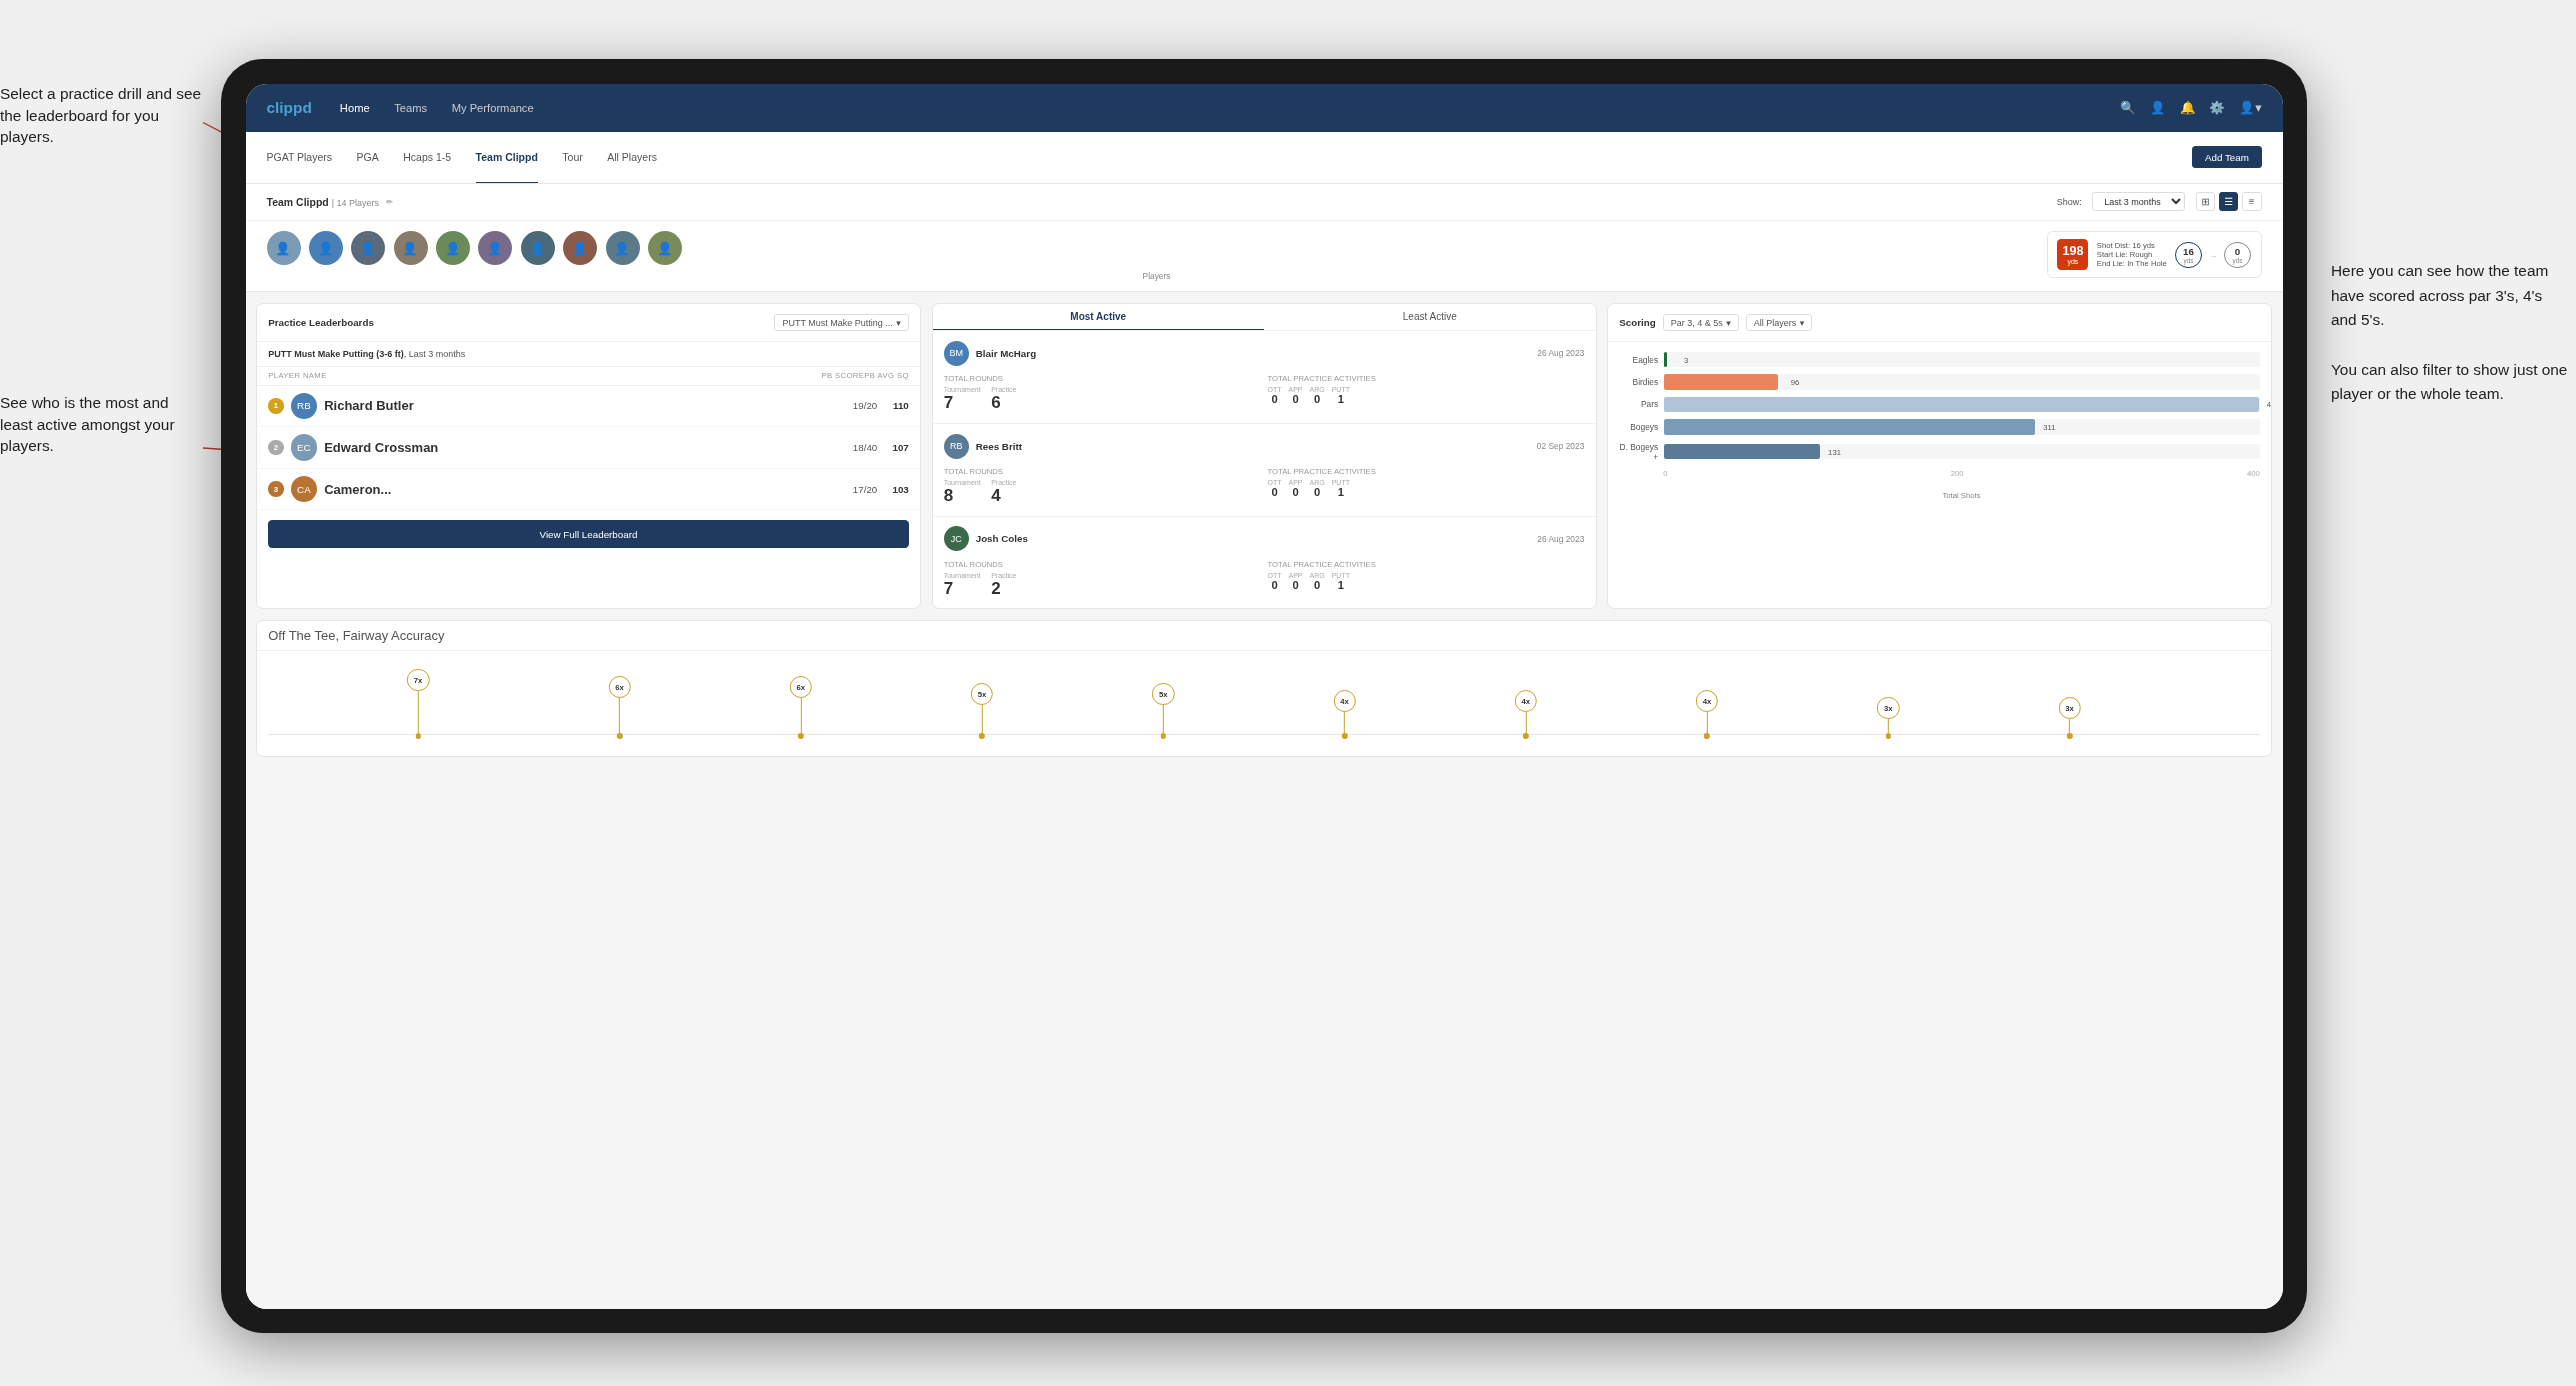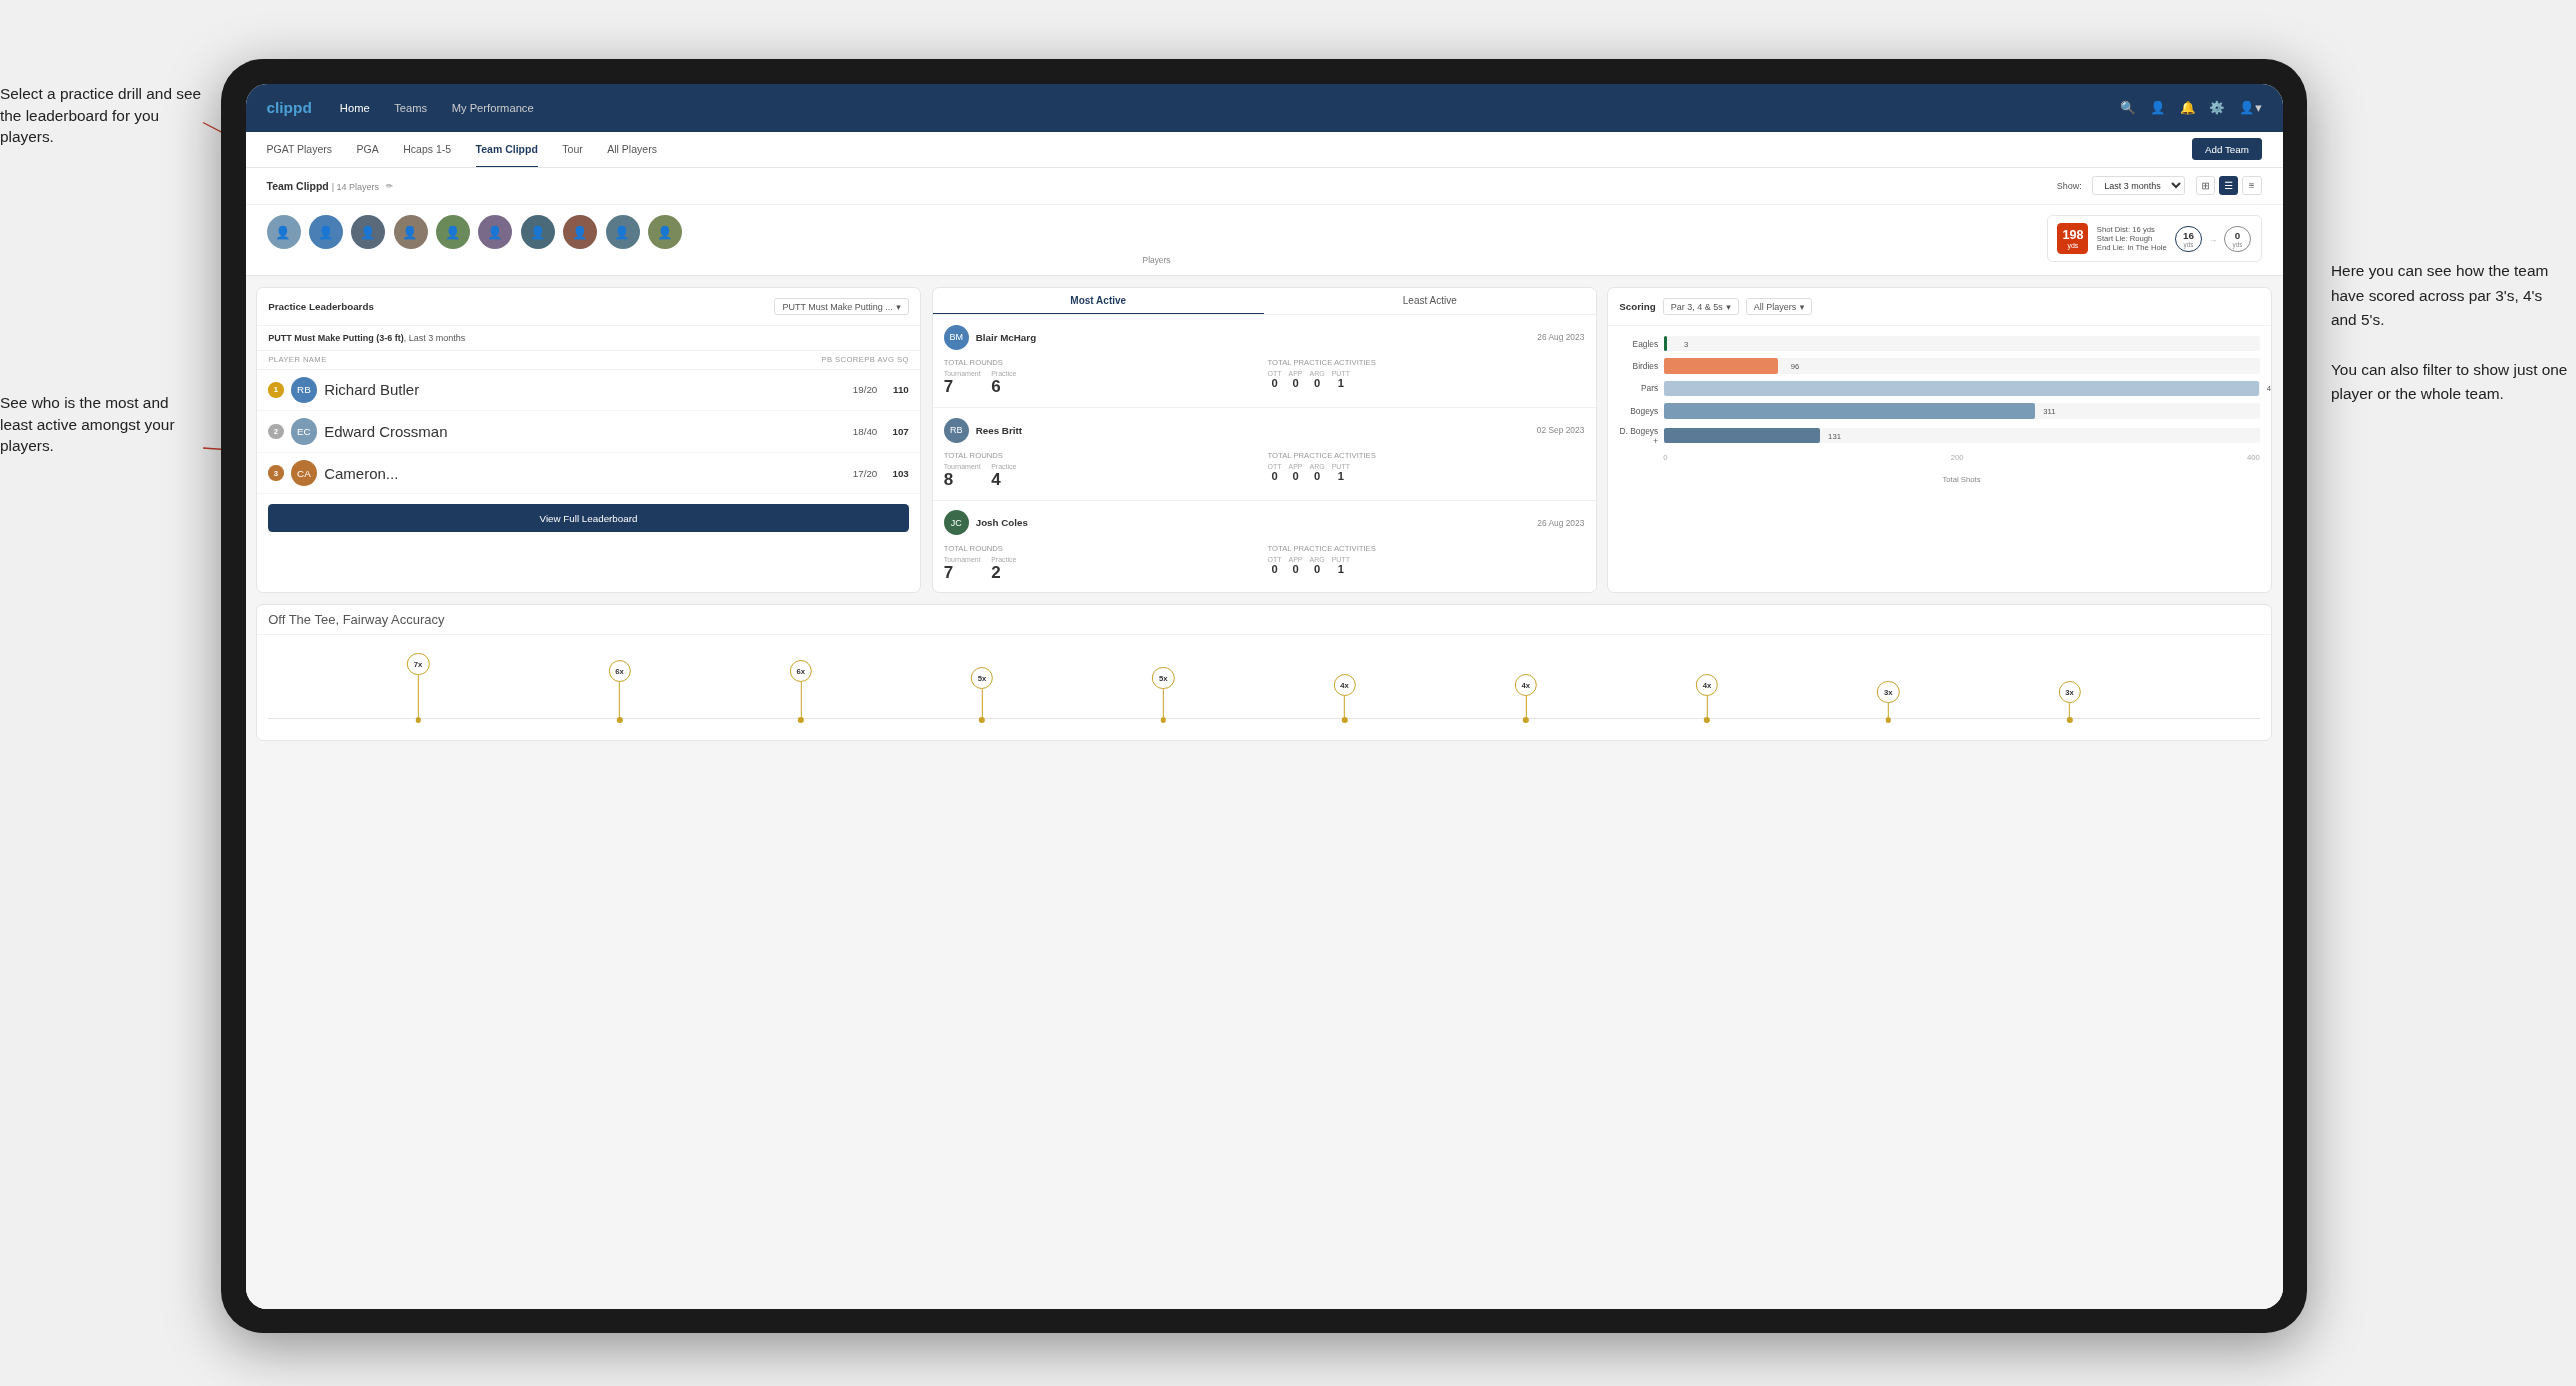--- a/index.html
+++ b/index.html
@@ -104,21 +104,21 @@
     }
     .nav-icon {
       color: #ccc;
       font-size: 12.6px;
       cursor: pointer;
     }
 
     
     .sub-nav {
       background: #fff;
-      height: 36px;
+      height: 52px;
       display: flex;
       align-items: center;
       padding: 0 21px;
       border-bottom: 0.7px solid #e5e5e5;
       flex-shrink: 0;
       gap: 24.5px;
     }
     .sub-nav-item {
       font-size: 10.5px;
       color: #555;
@@ -314,23 +314,23 @@
       background: #ccc;
       flex-shrink: 0;
       display: flex;
       align-items: center;
       justify-content: center;
       font-size: 9.8px;
       color: #fff;
     }
     .lb-player-name {
       flex: 1;
-      font-size: 15px;
+      font-size: 13px;
       color: #333;
-      font-weight: 400;
+      font-weight: 700;
     }
     .lb-score {
       font-size: 9.8px;
       color: #555;
     }
     .lb-avg {
       font-size: 9.8px;
       font-weight: 600;
       color: #333;
       min-width: 24.5px;

